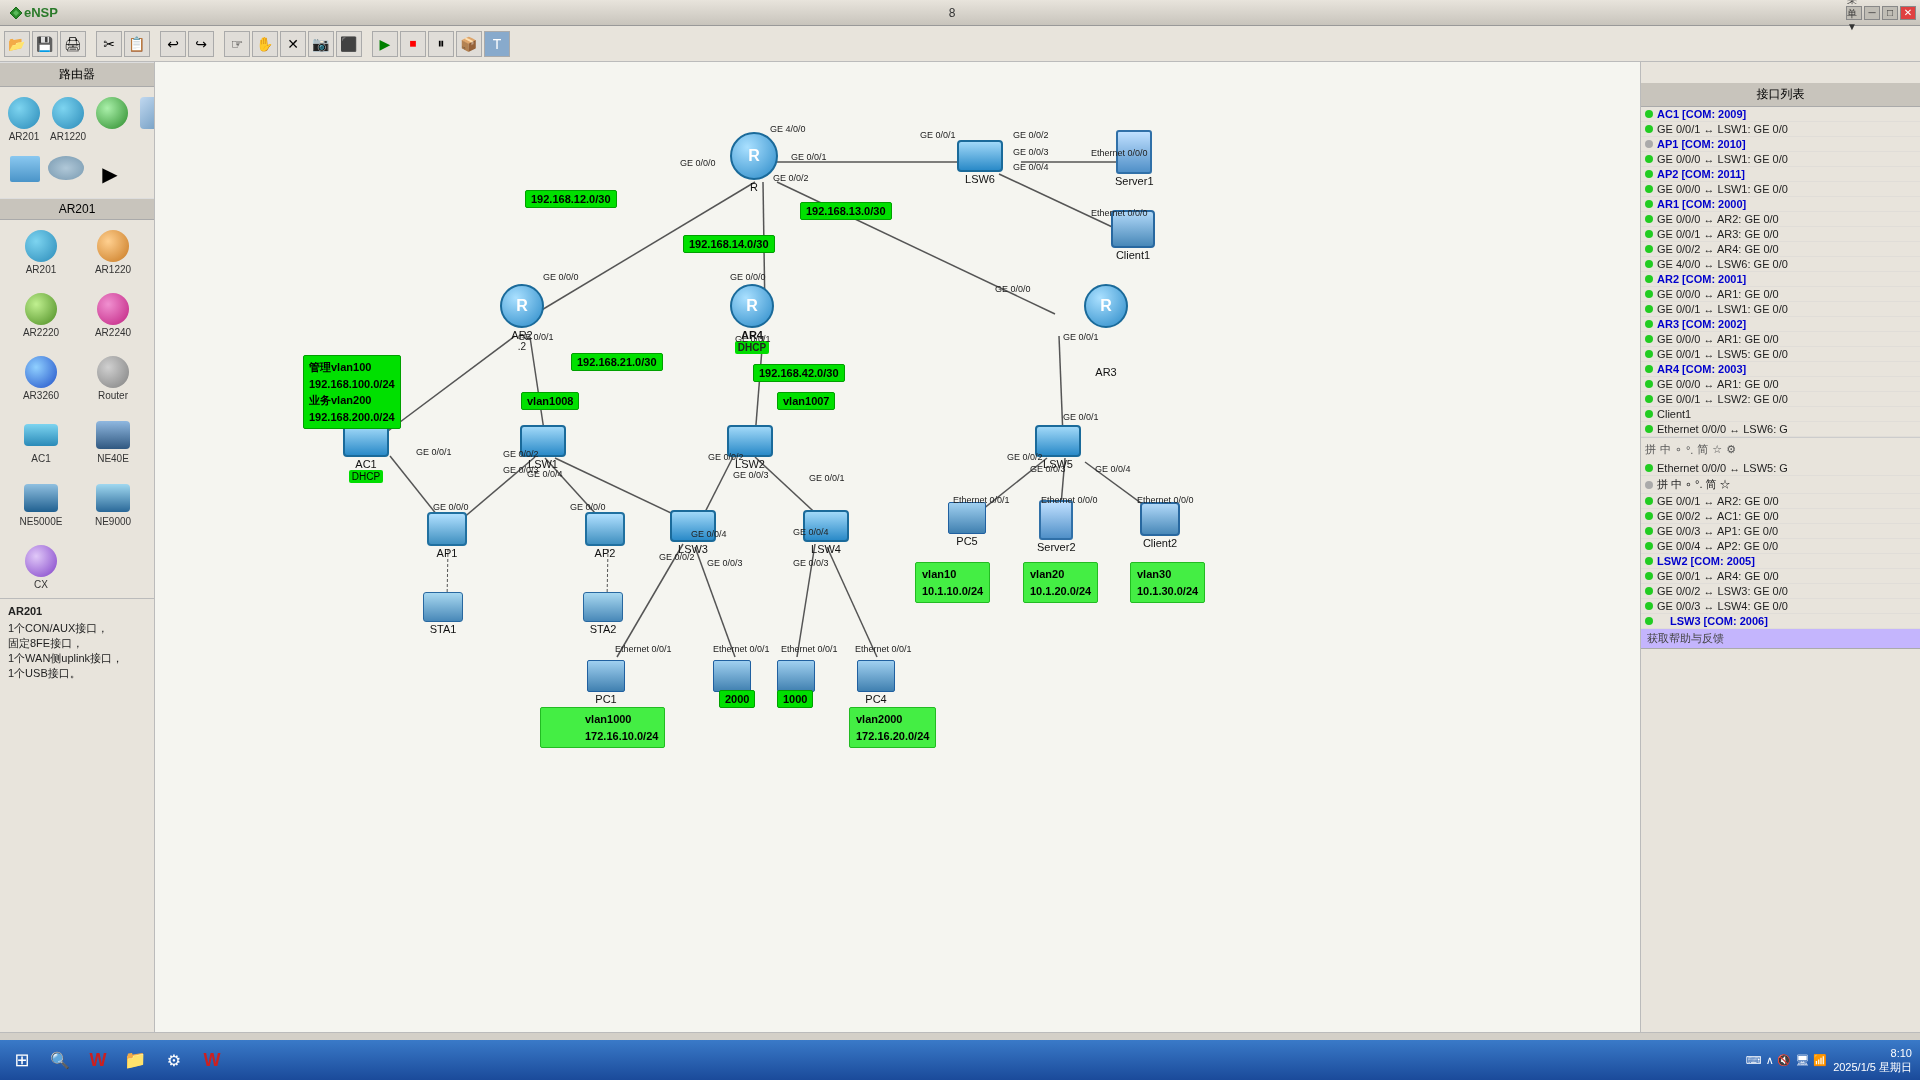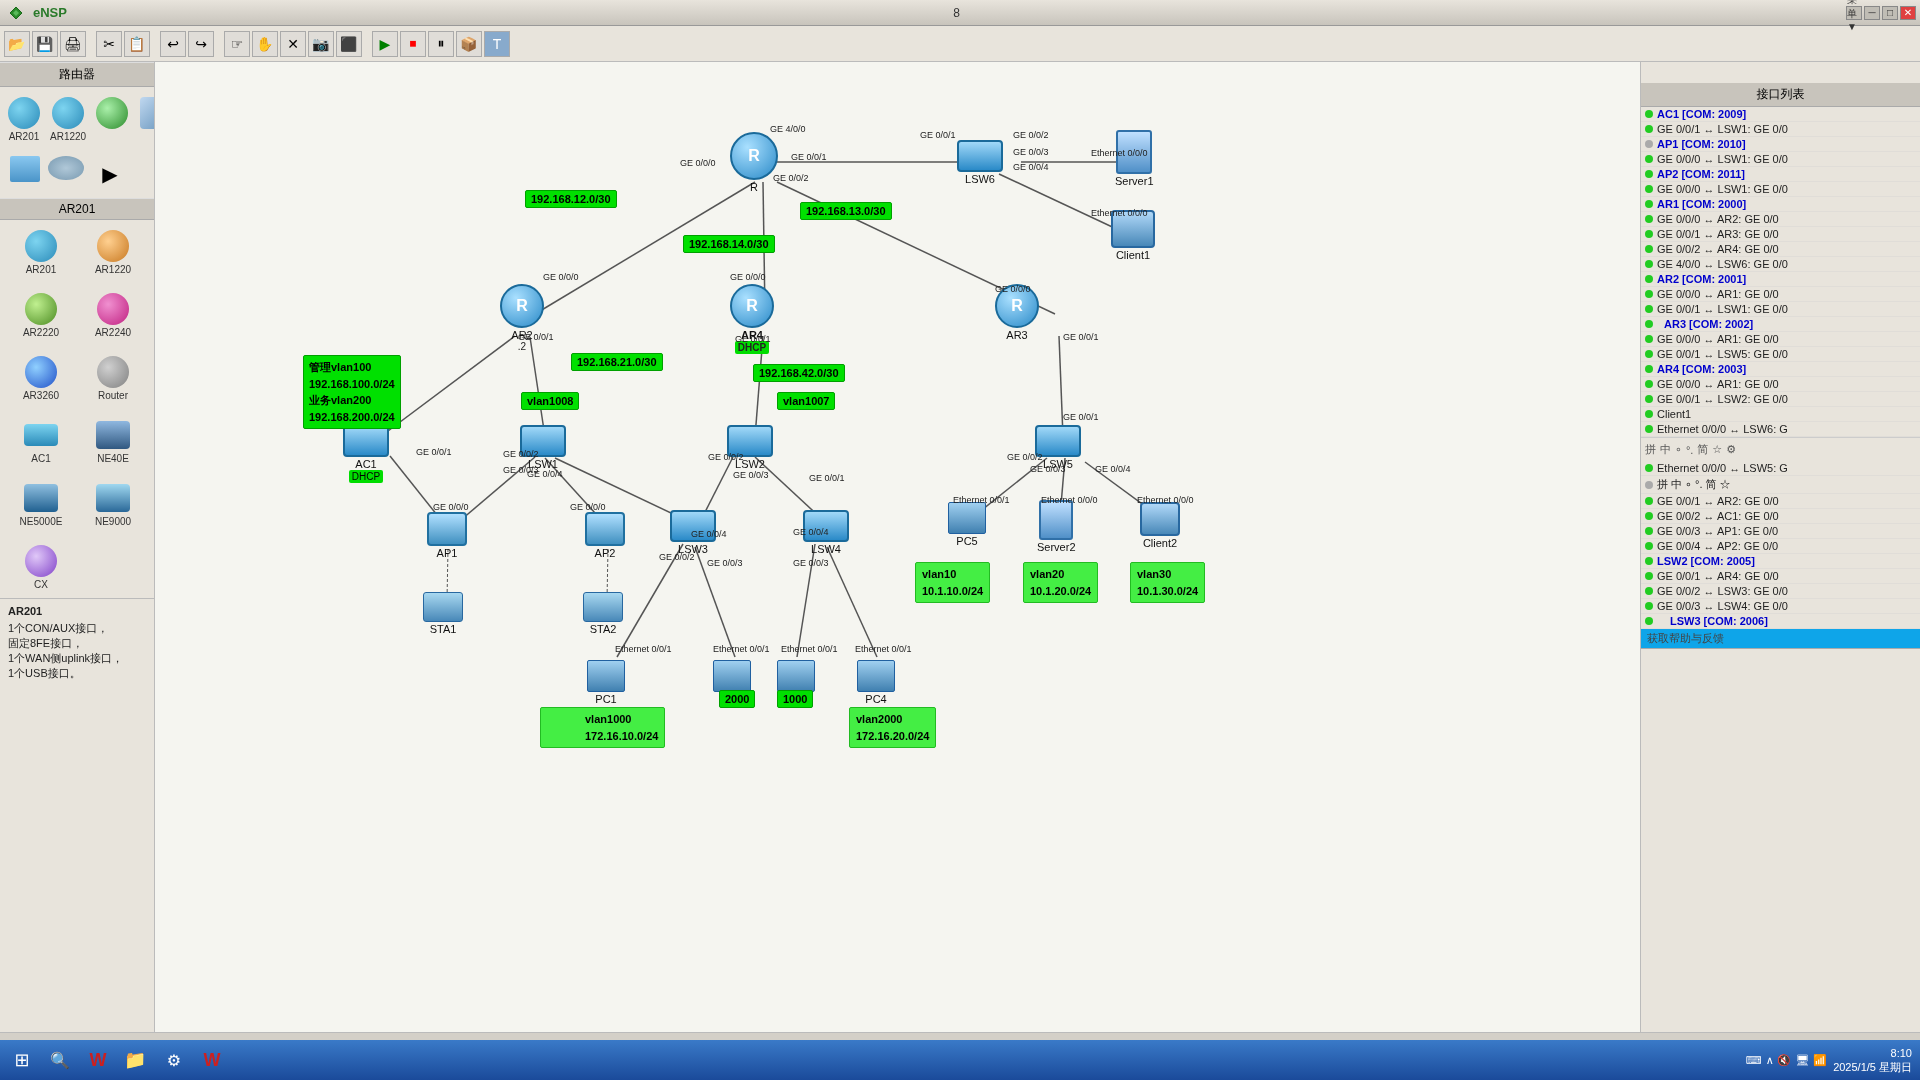--- a/index.html
+++ b/index.html
@@ -5,21 +5,21 @@
     * { margin: 0; padding: 0; box-sizing: border-box; }
     body { width: 1920px; height: 1080px; overflow: hidden; font-family: 'SimSun', '宋体', sans-serif; font-size: 12px; background: #d4d0c8; }
 
     
     #titlebar {
       width: 100%; height: 26px; background: linear-gradient(to bottom, #e8e4dc, #c8c4bc);
       display: flex; align-items: center; justify-content: space-between;
       border-bottom: 1px solid #999; user-select: none;
     }
     #titlebar-left { display: flex; align-items: center; gap: 6px; padding-left: 8px; }
-    #titlebar-logo { color: #2a7a2a; font-weight: bold; font-size: 13px; display: flex; align-items: center; gap: 9px; }
+    #titlebar-logo { color: #2a7a2a; font-weight: bold; font-size: 13px; display: flex; align-items: center; gap: 0; }
     #titlebar-logo svg { width: 16px; height: 16px; }
     #titlebar-center { font-size: 12px; color: #333; }
     #titlebar-right { display: flex; align-items: center; gap: 2px; padding-right: 4px; }
     .title-btn { width: 16px; height: 14px; font-size: 10px; cursor: pointer; display: flex; align-items: center; justify-content: center; background: #c0bdb5; border: 1px solid #888; color: #333; }
 
     
     #toolbar {
       width: 100%; height: 36px; background: #e8e4dc;
       display: flex; align-items: center; padding: 0 4px; gap: 2px;
       border-bottom: 1px solid #bbb;
@@ -490,21 +490,21 @@
           <div class="topo-node-label">AR2</div>
           <div style="font-size:10px;color:#222;">.2</div>
         </div>
 
         <div class="topo-node" style="left:575px; top:222px;font-weight:bold;">
           <div class="topo-router"></div>
           <div class="topo-node-label">AR4</div>
           <div style="font-size:10px;color:#222;background:#0d0;padding:1px 3px;border-radius:2px;">DHCP</div>
         </div>
 
-        <div class="topo-node" style="left:840px; top:222px;">
+        <div class="topo-node" style="left:929px; top:222px;gap:37px;">
           <div class="topo-router"></div>
           <div class="topo-node-label">AR3</div>
         </div>
 
         <div class="topo-node" style="left:188px; top:363px;">
           <div class="topo-switch"></div>
           <div class="topo-node-label">AC1</div>
           <div style="font-size:10px;background:#0d0;padding:1px 3px;border-radius:2px;">DHCP</div>
         </div>
 
@@ -719,21 +719,21 @@
         <div class="iface-row">
           <div class="status-dot dot-green"></div>
           <span style="font-size: 11px; color: rgb(34, 34, 34); font-weight: normal;">GE 0/0/0 ↔ AR1: GE 0/0</span>
         </div>
         <div class="iface-row">
           <div class="status-dot dot-green"></div>
           <span style="font-size: 11px; color: rgb(34, 34, 34); font-weight: normal;">GE 0/0/1 ↔ LSW1: GE 0/0</span>
         </div>
         <div class="iface-row">
           <div class="status-dot dot-green"></div>
-          <span style="font-size: 11px; color: rgb(0, 0, 204); font-weight: bold; margin-left: 7px;">AR3 [COM: 2002]</span>
+          <span style="font-size: 11px; color: rgb(0, 0, 204); font-weight: bold;">AR3 [COM: 2002]</span>
         </div>
         <div class="iface-row">
           <div class="status-dot dot-green"></div>
           <span style="font-size: 11px; color: rgb(34, 34, 34); font-weight: normal;">GE 0/0/0 ↔ AR1: GE 0/0</span>
         </div>
         <div class="iface-row">
           <div class="status-dot dot-green"></div>
           <span style="font-size: 11px; color: rgb(34, 34, 34); font-weight: normal;">GE 0/0/1 ↔ LSW5: GE 0/0</span>
         </div>
         <div class="iface-row">
@@ -805,21 +805,21 @@
         </div>
         <div class="iface-row">
           <div class="status-dot dot-green"></div>
           <span style="font-size: 11px; color: rgb(34, 34, 34); font-weight: normal;">GE 0/0/3 ↔ LSW4: GE 0/0</span>
         </div>
         <div class="iface-row">
           <div class="status-dot dot-green"></div>
           <span style="font-size: 11px; color: rgb(0, 0, 204); font-weight: bold; padding-left: 13px;">LSW3 [COM: 2006]</span>
         </div>
       </div>
-    <div style="font-size:11px; padding:2px 6px; background:#0ea5e9; border-bottom:1px solid #aaa; color:#444;">获取帮助与反馈</div>
+    <div style="font-size:11px; padding:2px 6px; background:#c4b5fd; border-bottom:1px solid #aaa; color:#444;">获取帮助与反馈</div>
   </div>
 
 </div>
 
 <div id="statusbar">
   <div>总数: 25</div>
   <div>选中: 0</div>
 </div>
 
 <div id="taskbar">

